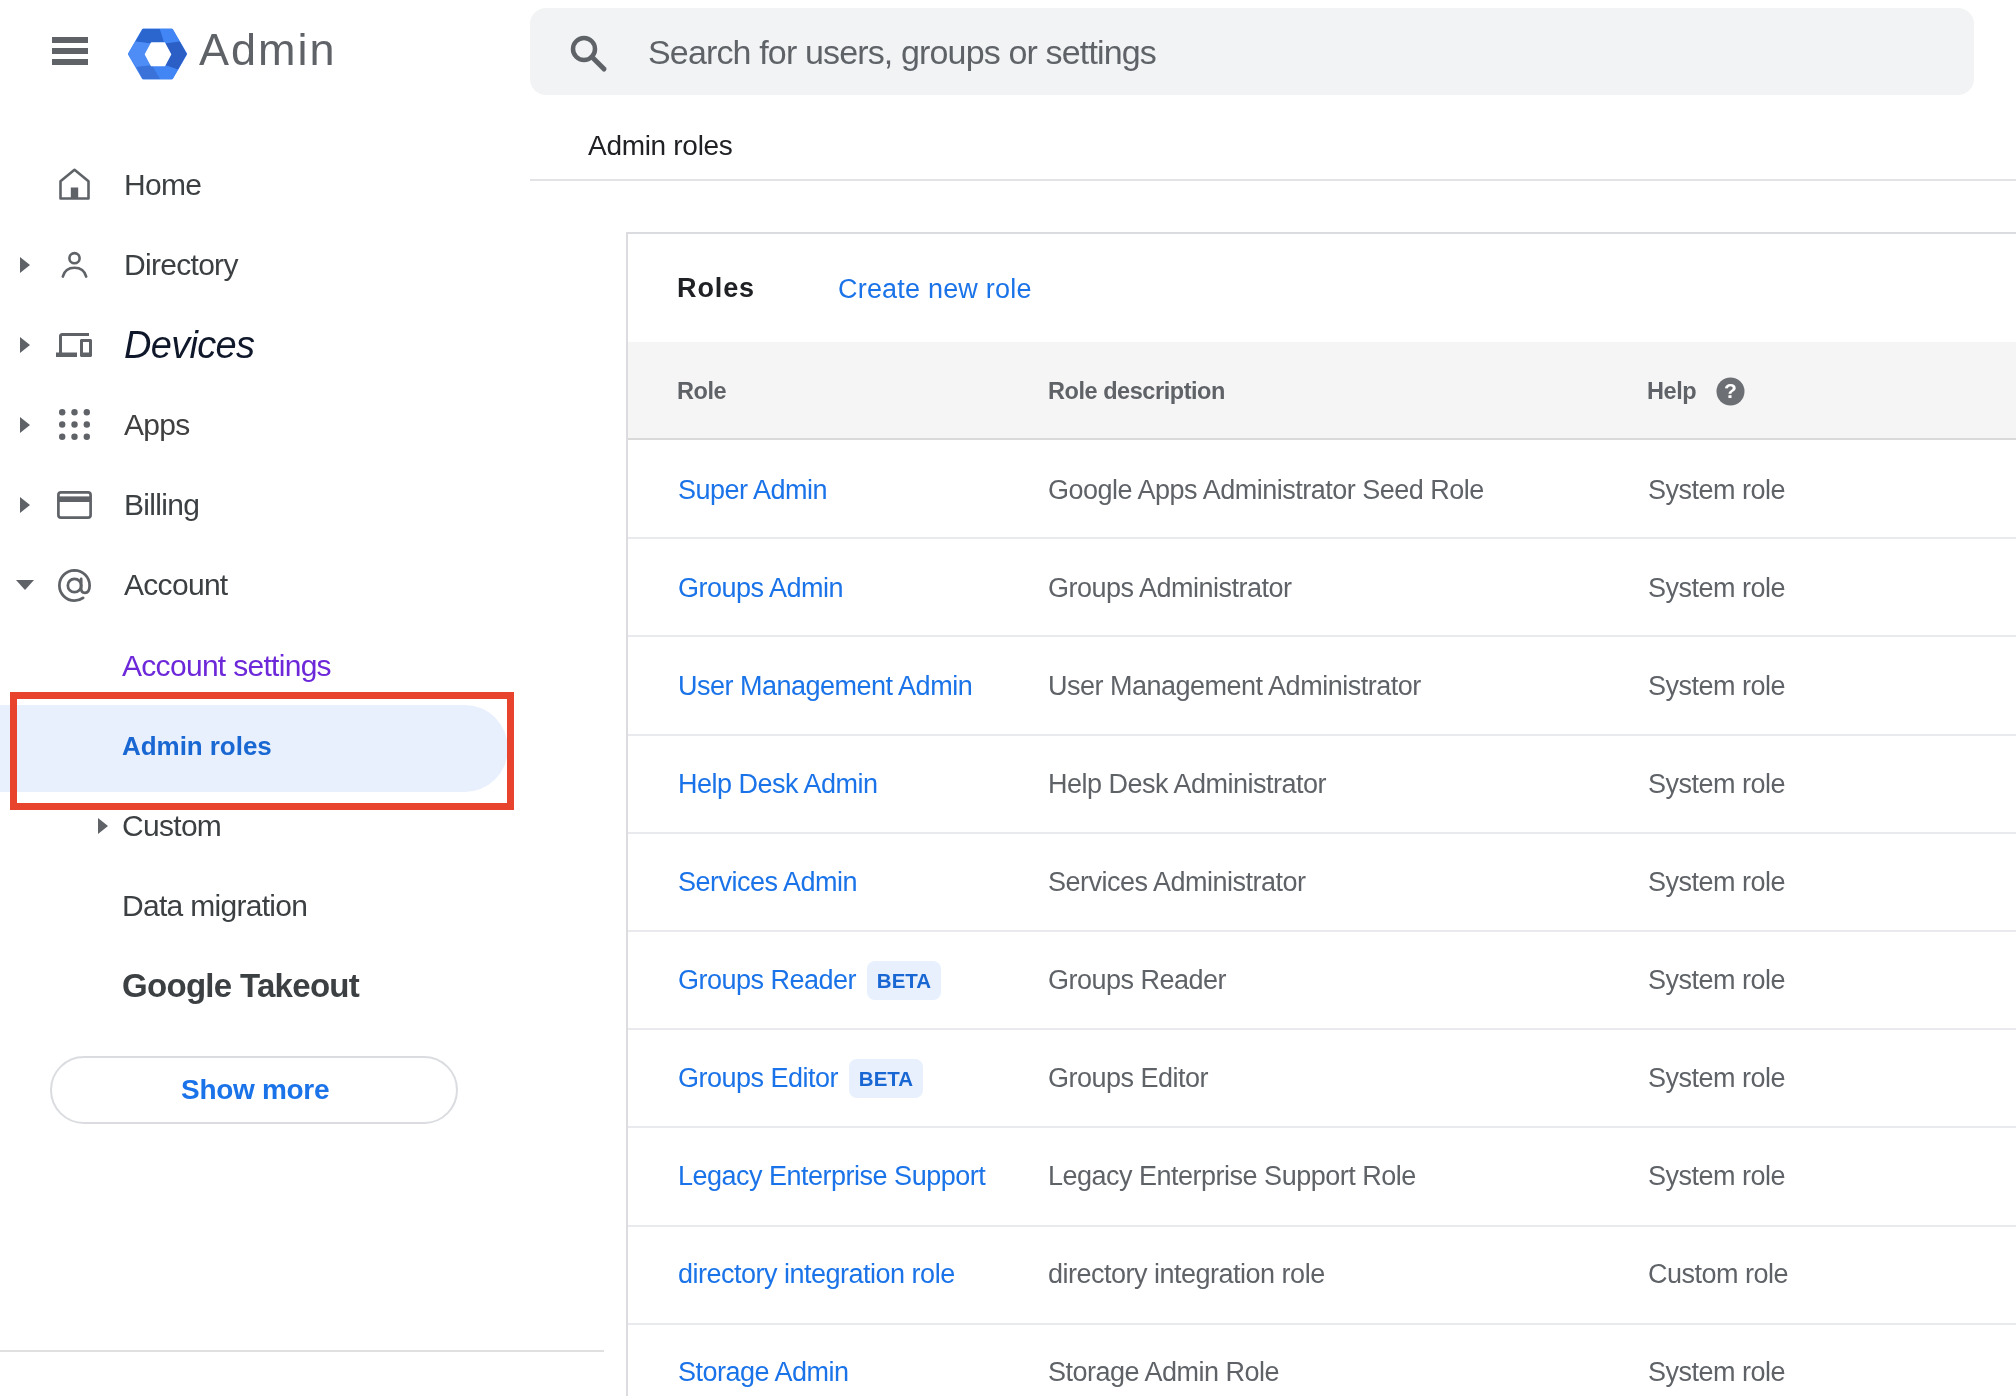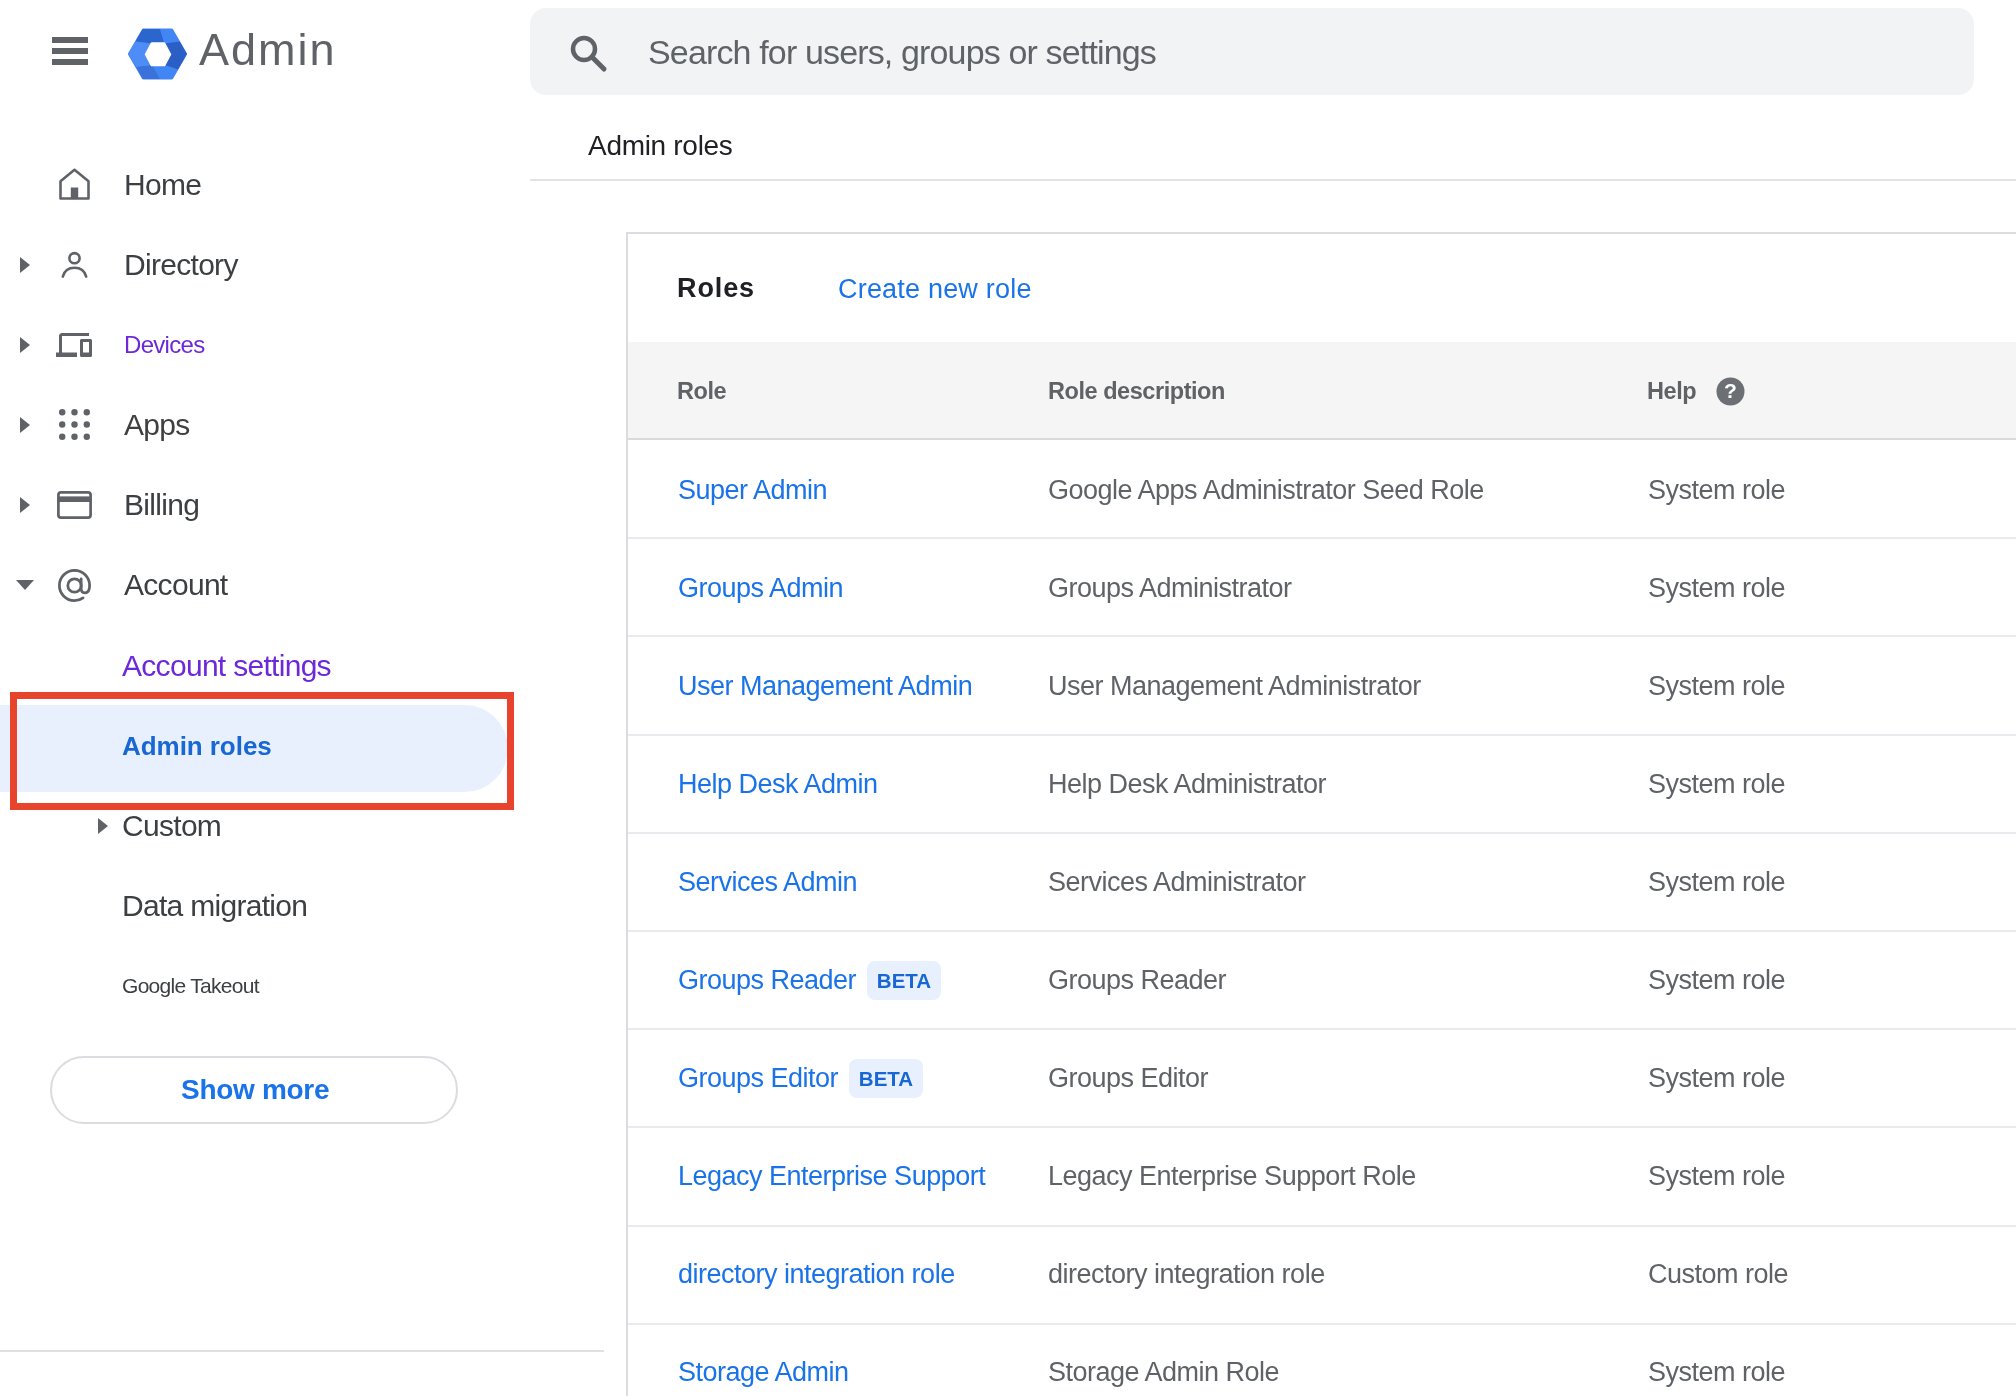--- a/index.html
+++ b/index.html
@@ -59,21 +59,21 @@
   <svg class="abs" style="left:58px;top:241px;" width="33" height="33" viewBox="0 0 33 33">
     <circle cx="16.5" cy="9.2" r="5.1" fill="none" stroke="#5f6368" stroke-width="2.6"></circle>
     <path d="M4.8 27.6 C6.4 21.6 11.2 18.8 16.5 18.8 C21.8 18.8 26.6 21.6 28.2 27.6" fill="none" stroke="#5f6368" stroke-width="2.6" stroke-linecap="round"></path>
   </svg>
   <div class="txt" style="left:124px;top:257px;font-size:30px;letter-spacing:-0.7px;color:#3c4043;">Directory</div>
 
   <div class="abs" style="left:20px;top:329px;border-left:10px solid #5f6368;border-top:8px solid transparent;border-bottom:8px solid transparent;"></div>
   <svg class="abs" style="left:56px;top:319px;" width="36" height="36" viewBox="0 0 24 24">
     <path d="M4 6h18V4H4c-1.1 0-2 .9-2 2v11H0v3h14v-3H4V6zm19 2h-6c-.55 0-1 .45-1 1v10c0 .55.45 1 1 1h6c.55 0 1-.45 1-1V9c0-.55-.45-1-1-1zm-1 9h-4v-7h4v7z" fill="#5f6368"></path>
   </svg>
-  <div class="txt" style="left:124px;top:337px;font-size:24px;letter-spacing:-0.7px;color:#6d28d9;">Devices</div>
+  <div class="txt" style="left:124px;top:337px;font-size:38px;letter-spacing:-0.7px;color:#0f172a;font-style:italic;">Devices</div>
 
   <div class="abs" style="left:20px;top:409px;border-left:10px solid #5f6368;border-top:8px solid transparent;border-bottom:8px solid transparent;"></div>
   <svg class="abs" style="left:58px;top:400px;" width="33" height="33" viewBox="0 0 33 33">
     <g fill="#5f6368">
     <circle cx="4.2" cy="4.2" r="3.2"></circle>
         <circle cx="16.5" cy="4.2" r="3.2"></circle>
         <circle cx="28.8" cy="4.2" r="3.2"></circle>
     <circle cx="4.2" cy="16.5" r="3.2"></circle>
         <circle cx="16.5" cy="16.5" r="3.2"></circle>
         <circle cx="28.8" cy="16.5" r="3.2"></circle>
@@ -96,21 +96,21 @@
     <path d="M12 2.7 C6.9 2.7 2.7 6.9 2.7 12 C2.7 17.1 6.9 21.3 12 21.3 C14 21.3 15.8 20.7 17.3 19.6" fill="none" stroke="#5f6368" stroke-width="1.7" stroke-linecap="round"></path>
     <circle cx="12" cy="12" r="4.1" fill="none" stroke="#5f6368" stroke-width="1.7"></circle>
     <path d="M16.1 7.9 V14 C16.1 15.7 17.1 16.5 18.4 16.5 C20.2 16.5 21.3 15.1 21.3 12 C21.3 6.9 17.1 2.7 12 2.7" fill="none" stroke="#5f6368" stroke-width="1.7" stroke-linecap="round"></path>
   </svg>
   <div class="txt" style="left:124px;top:577px;font-size:30px;letter-spacing:-0.7px;color:#3c4043;">Account</div>
   <div class="txt" style="left:122px;top:658px;font-size:30px;letter-spacing:-0.7px;color:#6d28d9;">Account settings</div>
   <div class="txt" style="left:122px;top:738px;font-size:26px;letter-spacing:-0.05px;color:#1967d2;font-weight:bold;">Admin roles</div>
   <div class="abs" style="left:98px;top:810px;border-left:10px solid #5f6368;border-top:8px solid transparent;border-bottom:8px solid transparent;"></div>
   <div class="txt" style="left:122px;top:818px;font-size:30px;letter-spacing:-0.7px;color:#3c4043;">Custom</div>
   <div class="txt" style="left:122px;top:898px;font-size:30px;letter-spacing:-0.7px;color:#3c4043;">Data migration</div>
-  <div class="txt" style="left:122px;top:978px;font-size:21px;letter-spacing:-0.7px;color:#3c4043;">Google Takeout</div>
+  <div class="txt" style="left:122px;top:978px;font-size:33px;letter-spacing:-0.7px;color:#3c4043;font-weight:bold;">Google Takeout</div>
 
   <div class="abs" style="left:50px;top:1048px;width:408px;height:68px;border:2px solid #dadce0;border-radius:34px;"></div>
   <div class="txt" style="left:181px;top:1082px;font-size:28px;letter-spacing:-0.3px;color:#1a73e8;font-weight:bold;">Show more</div>
 
   <div class="abs" style="left:0;top:1342px;width:604px;height:2px;background:#e0e0e0;"></div>
   <div class="abs" style="left:55px;top:1393px;width:36px;height:3px;background:#5f6368;"></div>
 
   <div class="abs" style="left:626px;top:224px;width:1390px;height:1172px;border-top:2px solid #dadce0;border-left:2px solid #dadce0;"></div>
   <div class="txt" style="left:677px;top:280px;font-size:27px;font-weight:bold;letter-spacing:0.9px;color:#202124;">Roles</div>
   <div class="txt blue" style="left:838px;top:281px;font-size:27px;letter-spacing:0.2px;">Create new role</div>

